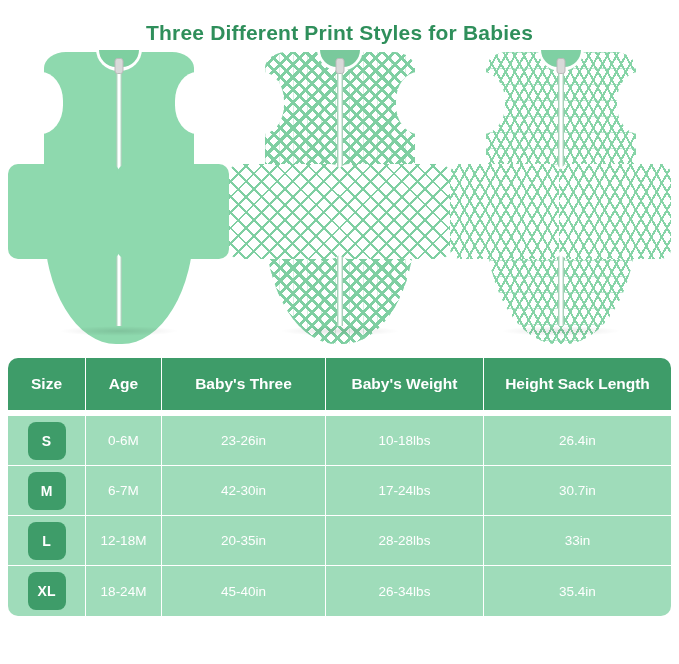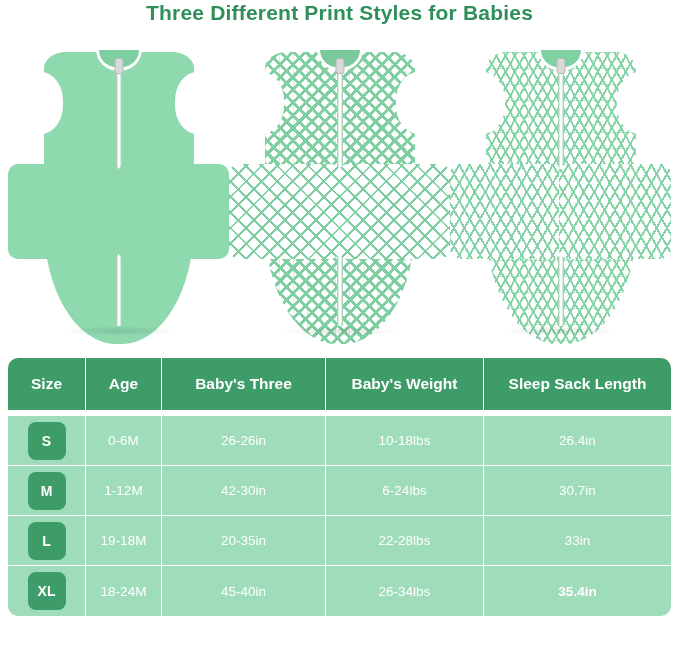--- a/index.html
+++ b/index.html
@@ -21,21 +21,21 @@
     background: #ffffff;
   }
 
   
   .title {
     text-align: center;
     font-size: 21px;
     font-weight: bold;
     color: #2f8f5b;
     letter-spacing: 0.2px;
-    padding-top: 0;
+    padding-top: 20px;
     height: 34px;
     line-height: 26px;
   }
 
   
   .products {
     position: relative;
     height: 318px;
     display: flex;
     justify-content: space-between;
@@ -220,21 +220,21 @@
     font-size: 13.5px;
     height: 50px;
     text-align: center;
     vertical-align: middle;
     border-right: 1px solid #ffffff;
     border-bottom: 1px solid #ffffff;
   }
   tbody td:last-child { border-right: none; }
   tbody tr:last-child td { border-bottom: none; }
   tbody tr:last-child td:first-child { border-radius: 0 0 0 10px; }
-  tbody tr:last-child td:last-child  { border-radius: 0 0 10px 0; font-weight: bold; }
+  tbody tr:last-child td:last-child  { border-radius: 0 0 10px 0; }
 
   .size-cell { position: relative; }
   .size-chip {
     display: inline-flex;
     align-items: center;
     justify-content: center;
     width: 38px;
     height: 38px;
     border-radius: 8px;
     background: #3e9c69;
@@ -326,46 +326,46 @@
         <col style="width:164px">
         <col style="width:158px">
         <col style="width:187px">
       </colgroup>
       <thead>
         <tr>
           <th>Size</th>
           <th>Age</th>
           <th>Baby's Three</th>
           <th>Baby's Weight</th>
-          <th>Sleep Sack Length</th>
+          <th>Height Sack Length</th>
         </tr>
       </thead>
       <tbody>
         <tr class="spacer-row">
             <td colspan="5"></td>
           </tr>
         <tr>
           <td class="size-cell"><span class="size-chip">S</span></td>
           <td>0-6M</td>
-          <td>26-26in</td>
+          <td>23-26in</td>
           <td>10-18lbs</td>
           <td>26.4in</td>
         </tr>
         <tr>
           <td class="size-cell"><span class="size-chip">M</span></td>
-          <td>1-12M</td>
+          <td>6-7M</td>
           <td>42-30in</td>
-          <td>6-24lbs</td>
+          <td>17-24lbs</td>
           <td>30.7in</td>
         </tr>
         <tr>
           <td class="size-cell"><span class="size-chip">L</span></td>
-          <td>19-18M</td>
+          <td>12-18M</td>
           <td>20-35in</td>
-          <td>22-28lbs</td>
+          <td>28-28lbs</td>
           <td>33in</td>
         </tr>
         <tr>
           <td class="size-cell"><span class="size-chip">XL</span></td>
           <td>18-24M</td>
           <td>45-40in</td>
           <td>26-34lbs</td>
           <td>35.4in</td>
         </tr>
       </tbody>

